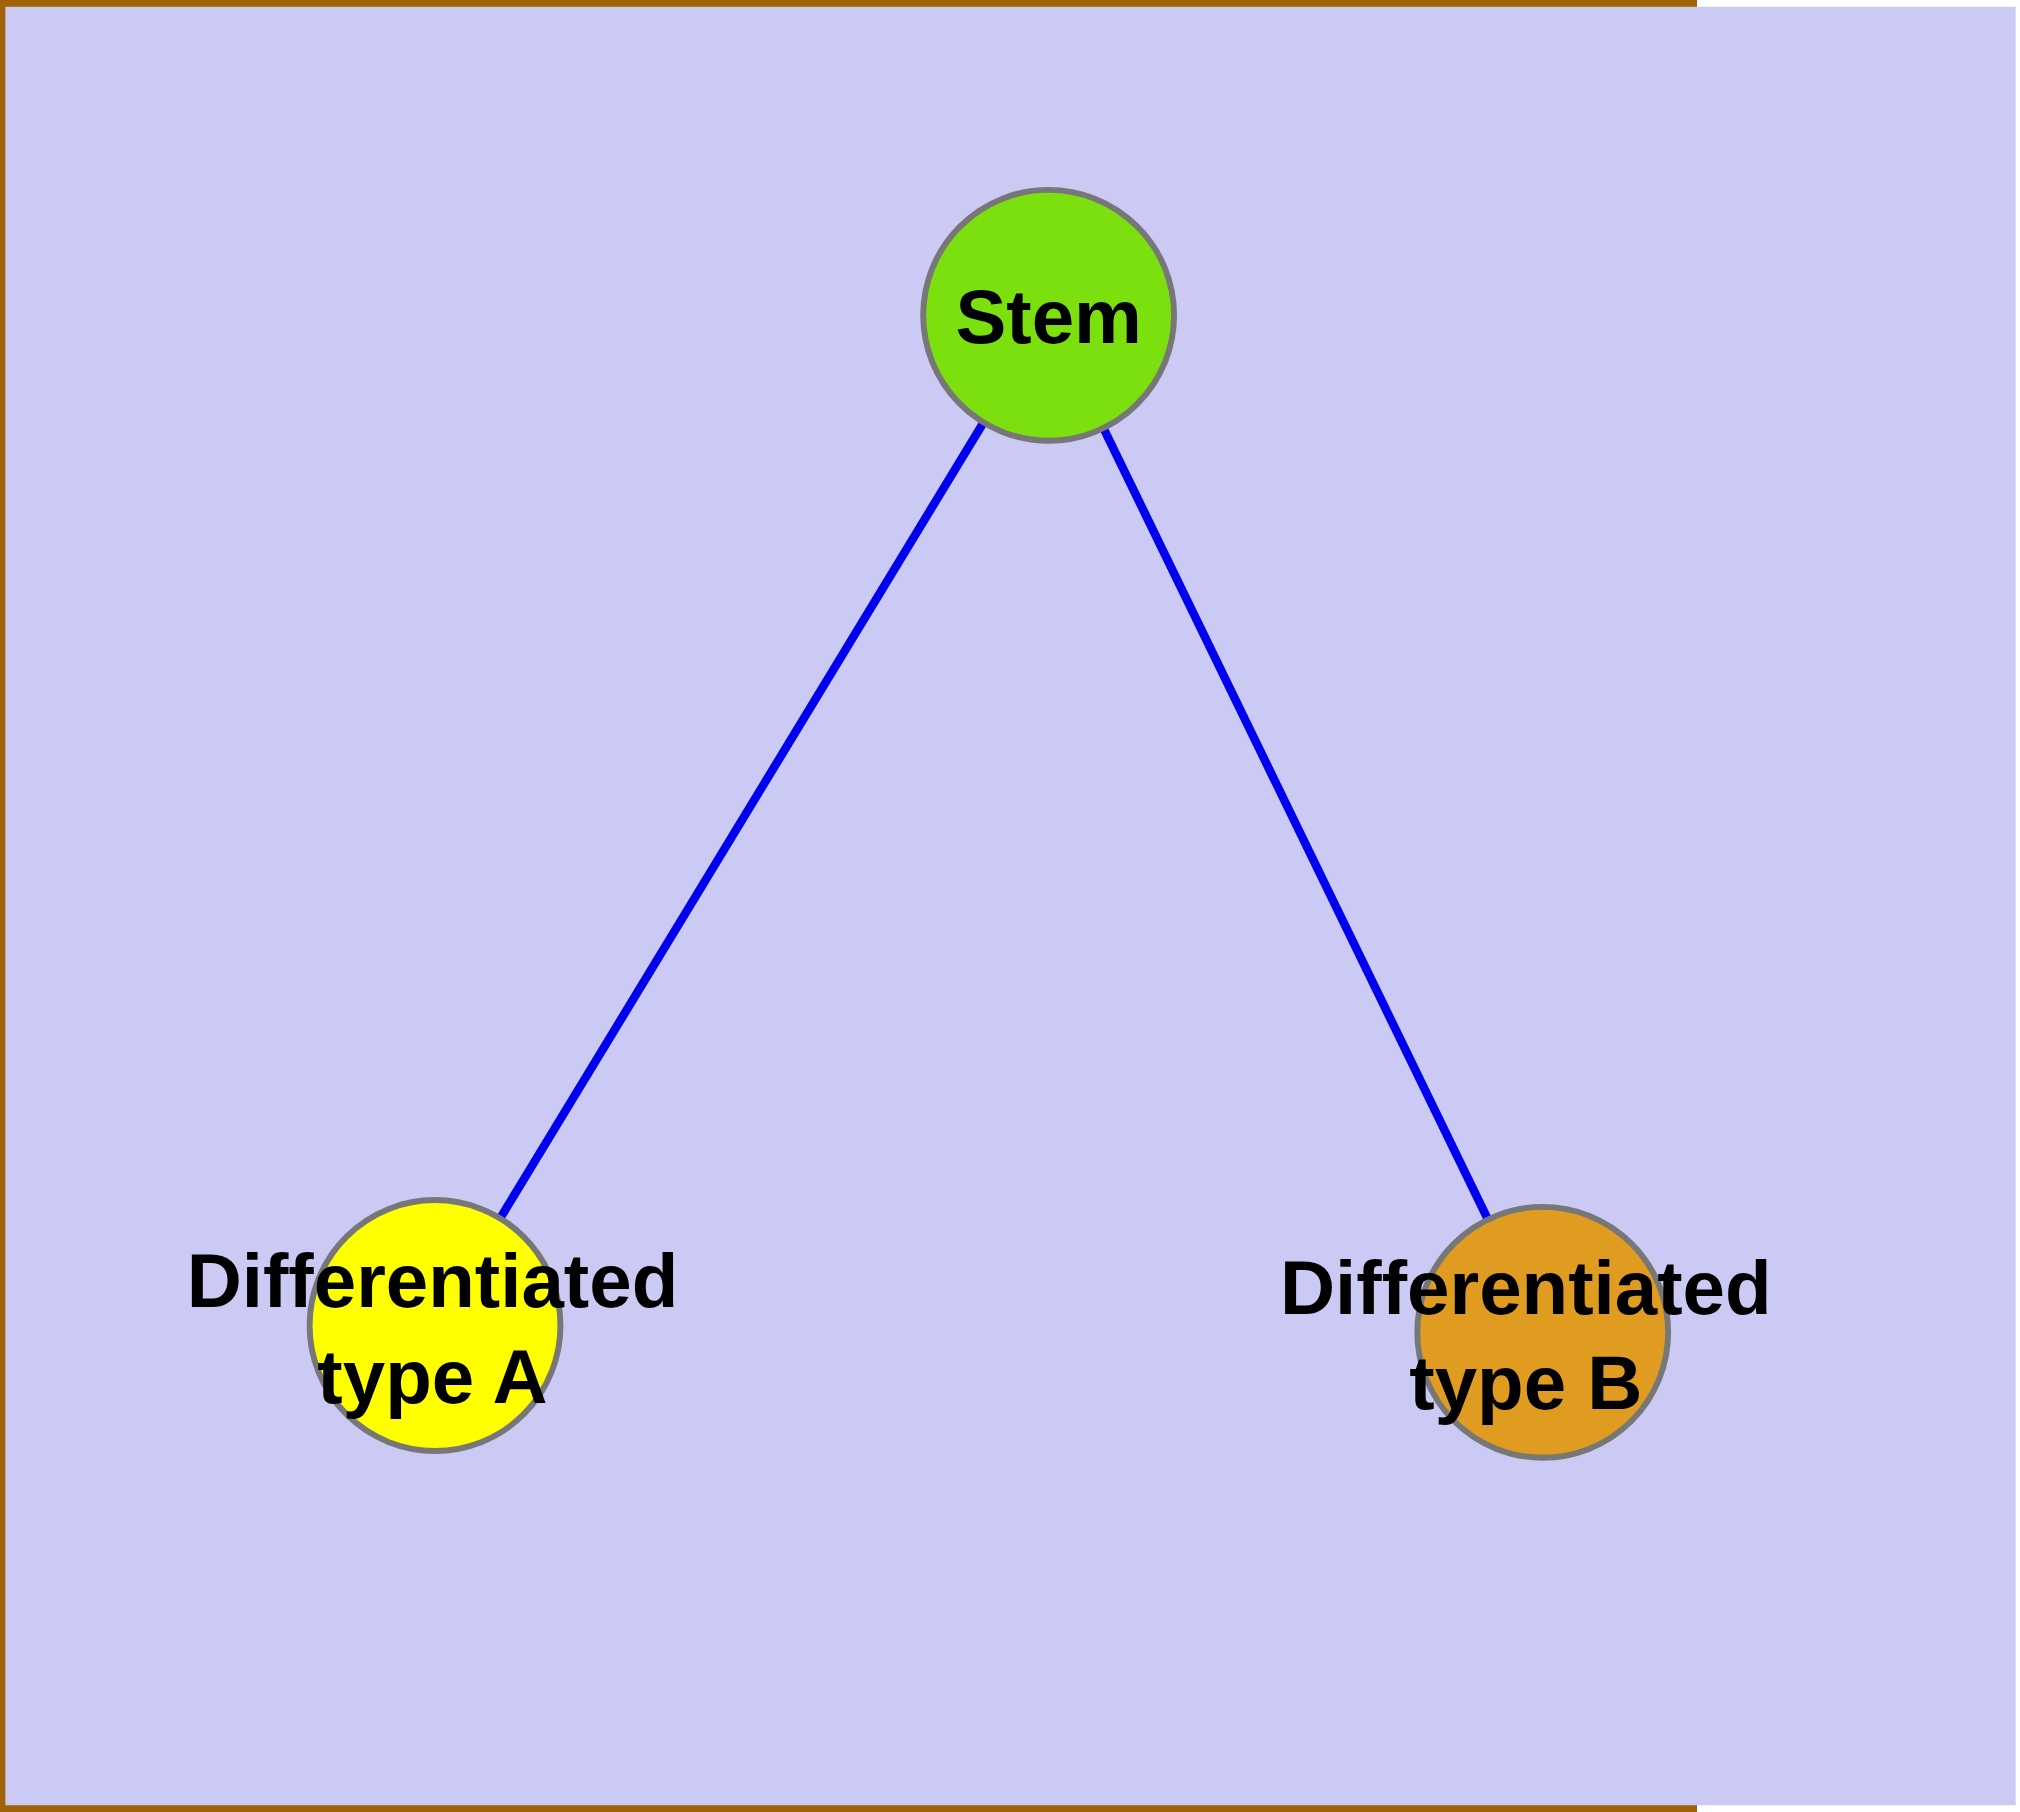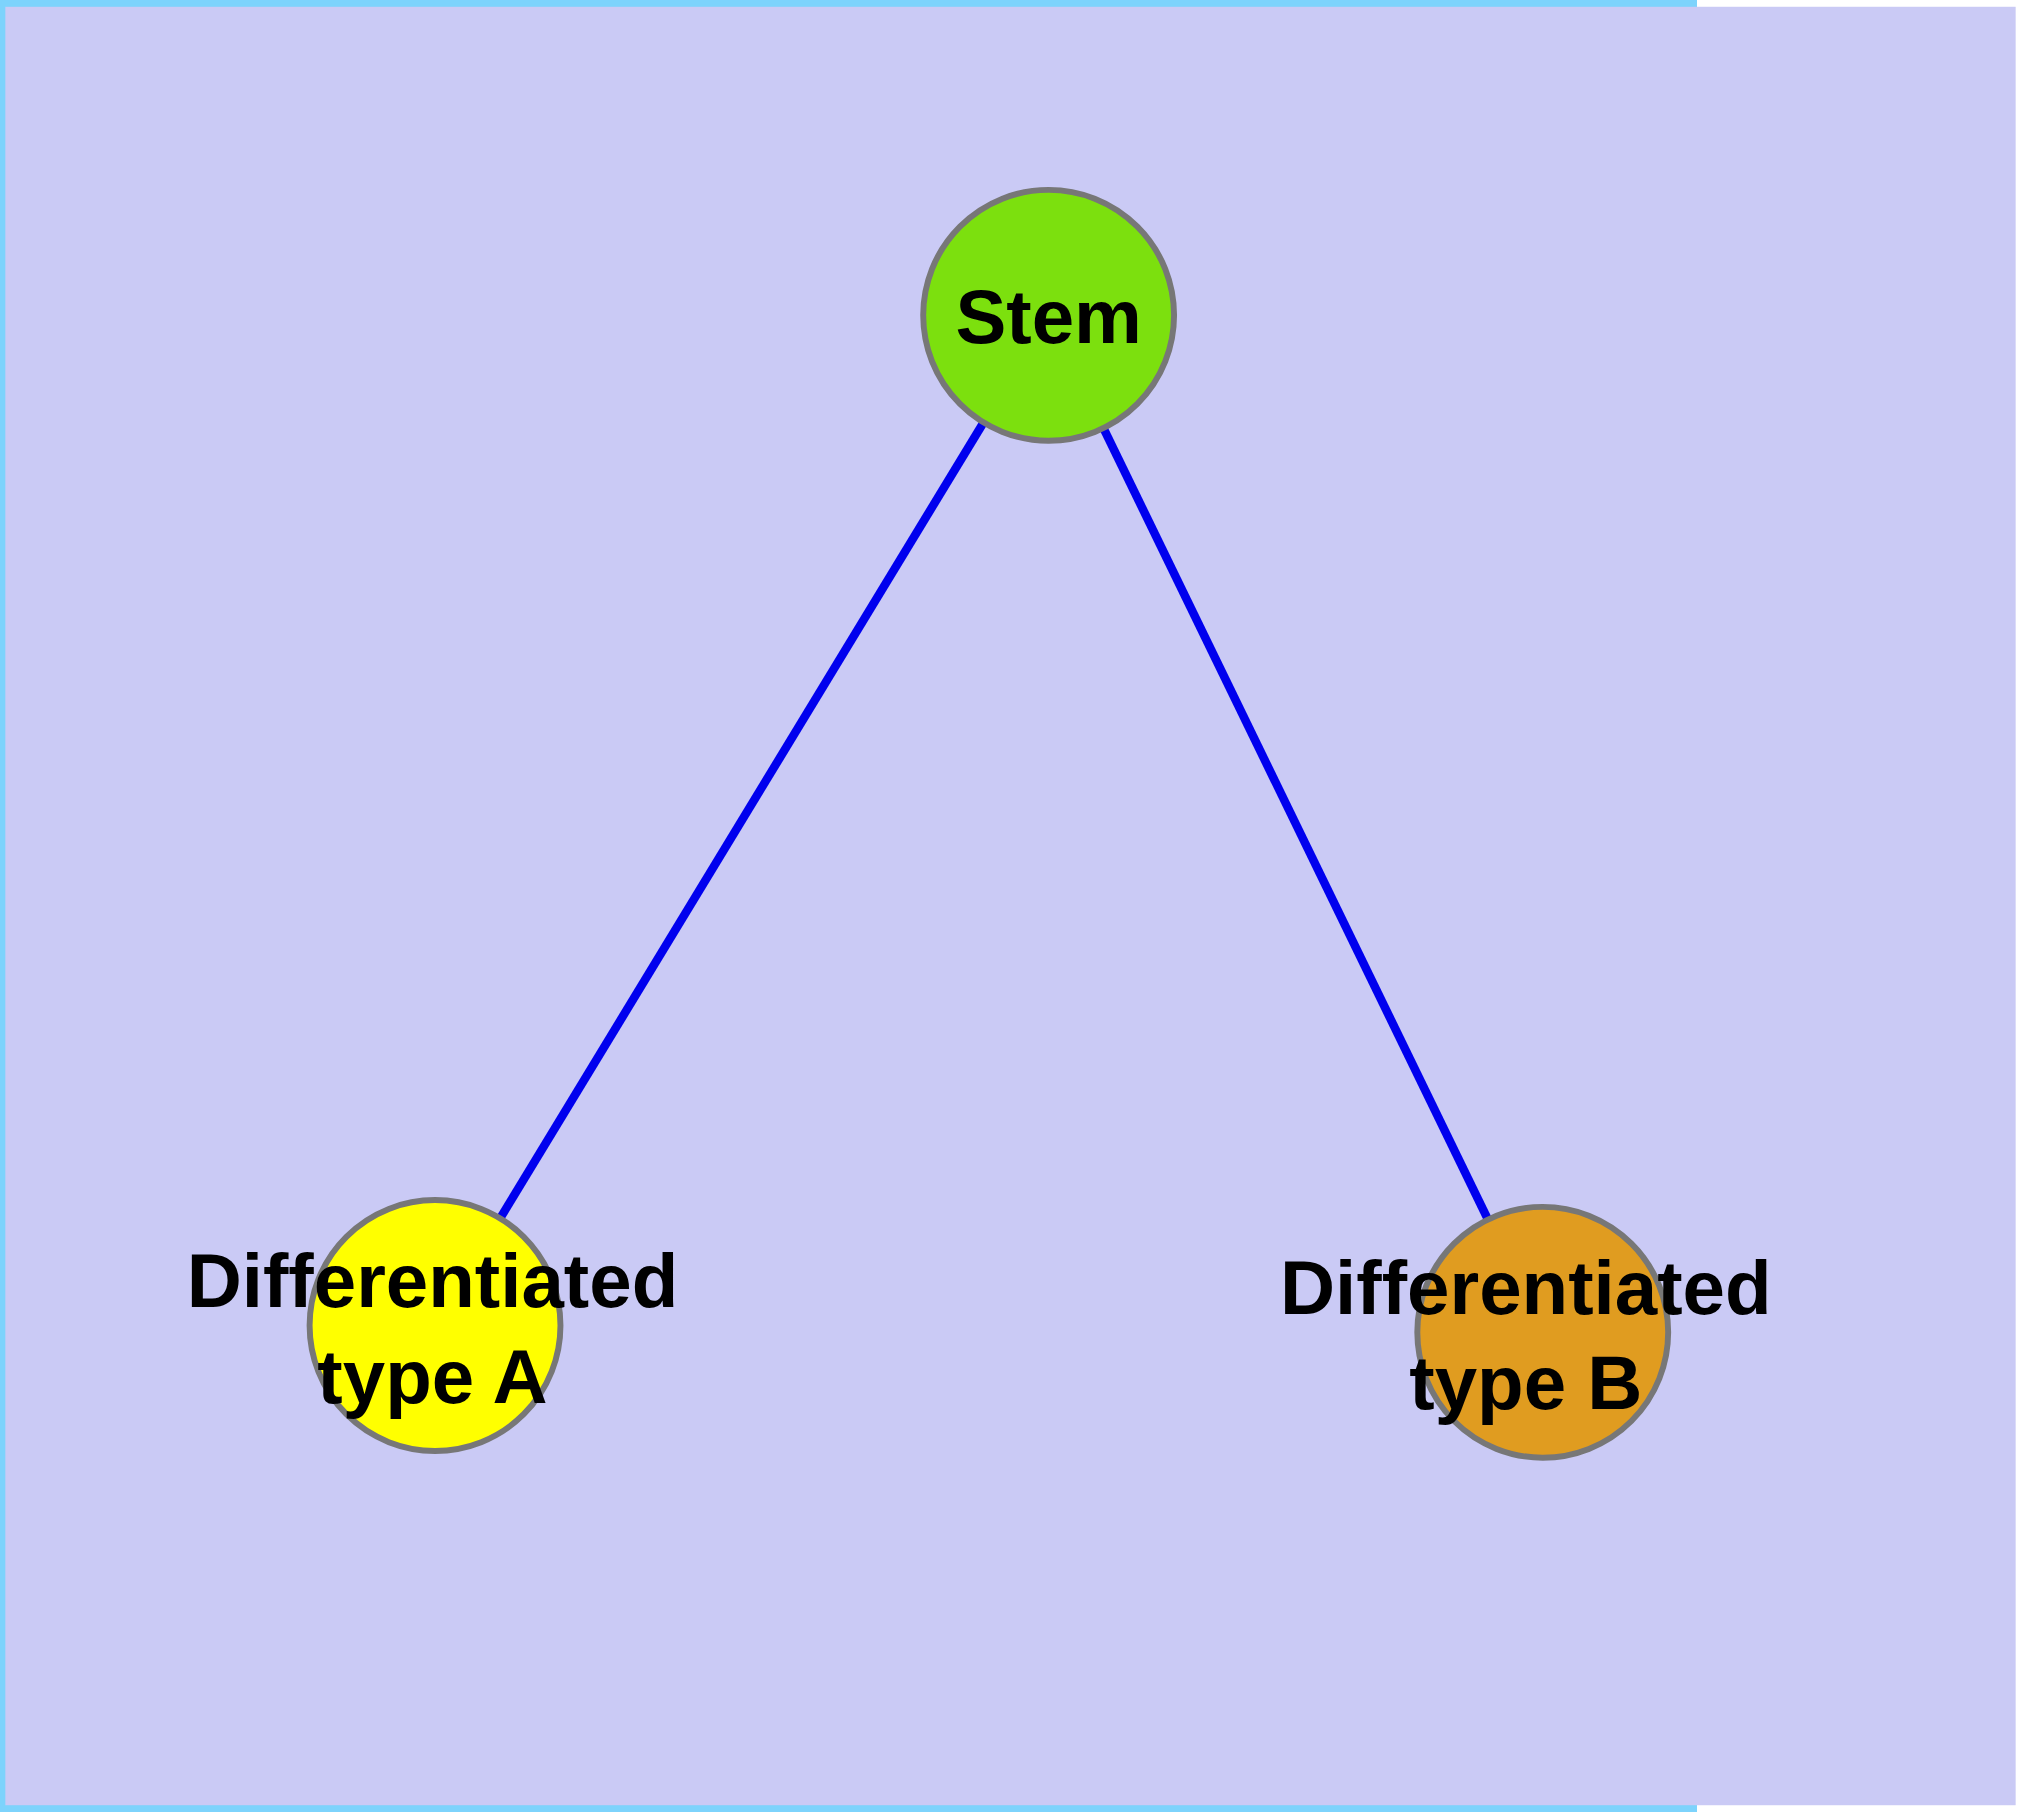--- a/index.html
+++ b/index.html
@@ -7,21 +7,21 @@
     padding: 0;
     background: #ffffff;
     width: 2021px;
     height: 1812px;
     overflow: hidden;
   }
   .stage {
     position: relative;
     width: 1697px;
     height: 1812px;
-    background: #7dd3fc;
+    background: #a16207;
     font-family: "Liberation Sans", sans-serif;
   }
   svg.graph {
     display: block;
     width: 2021px;
     height: 1812px;
   }
   .edge {
     stroke-width: 10px;
     fill: none;

